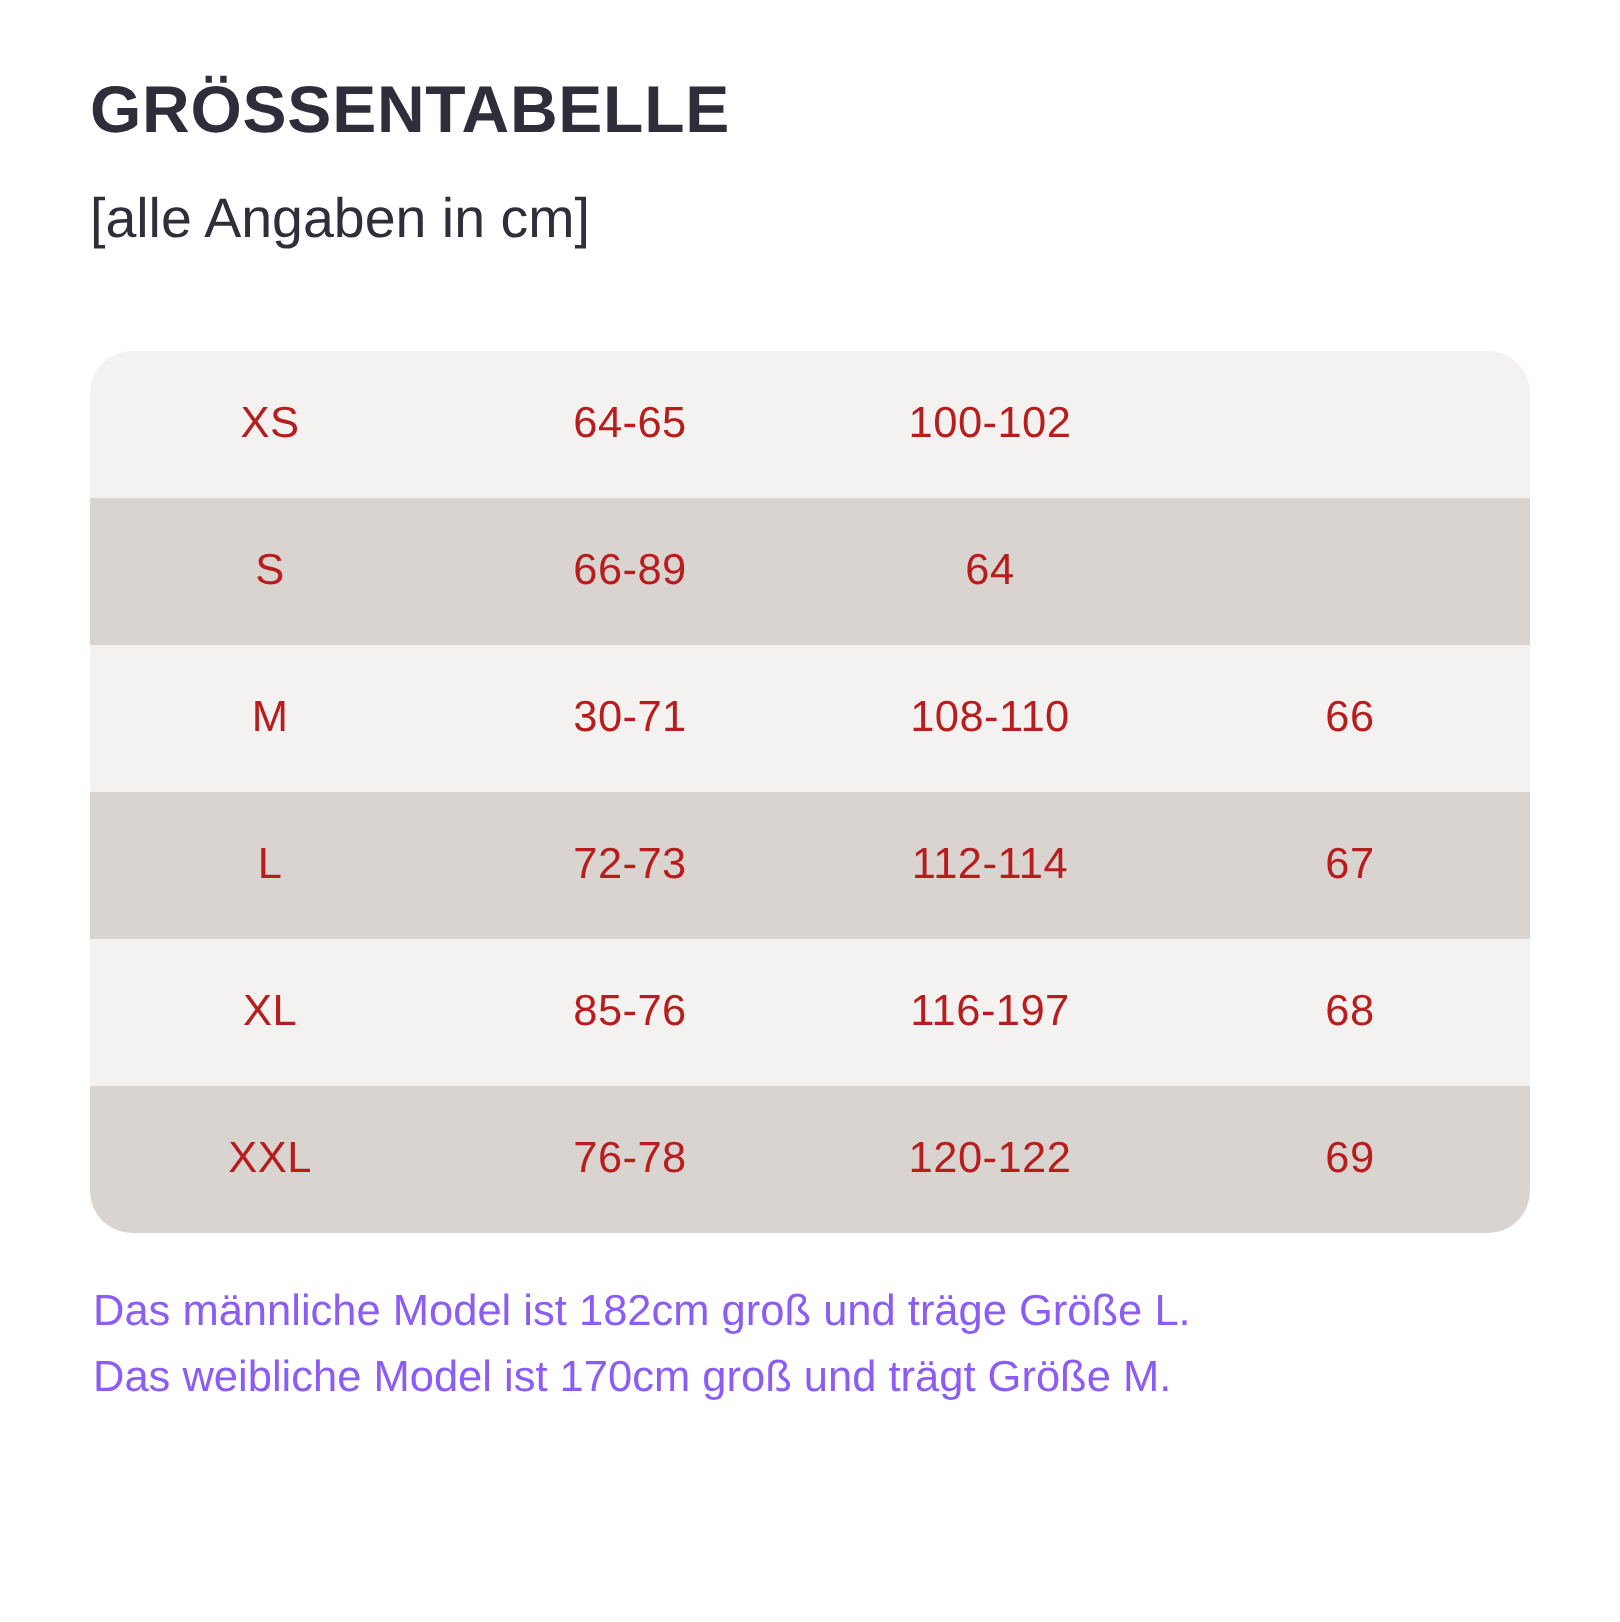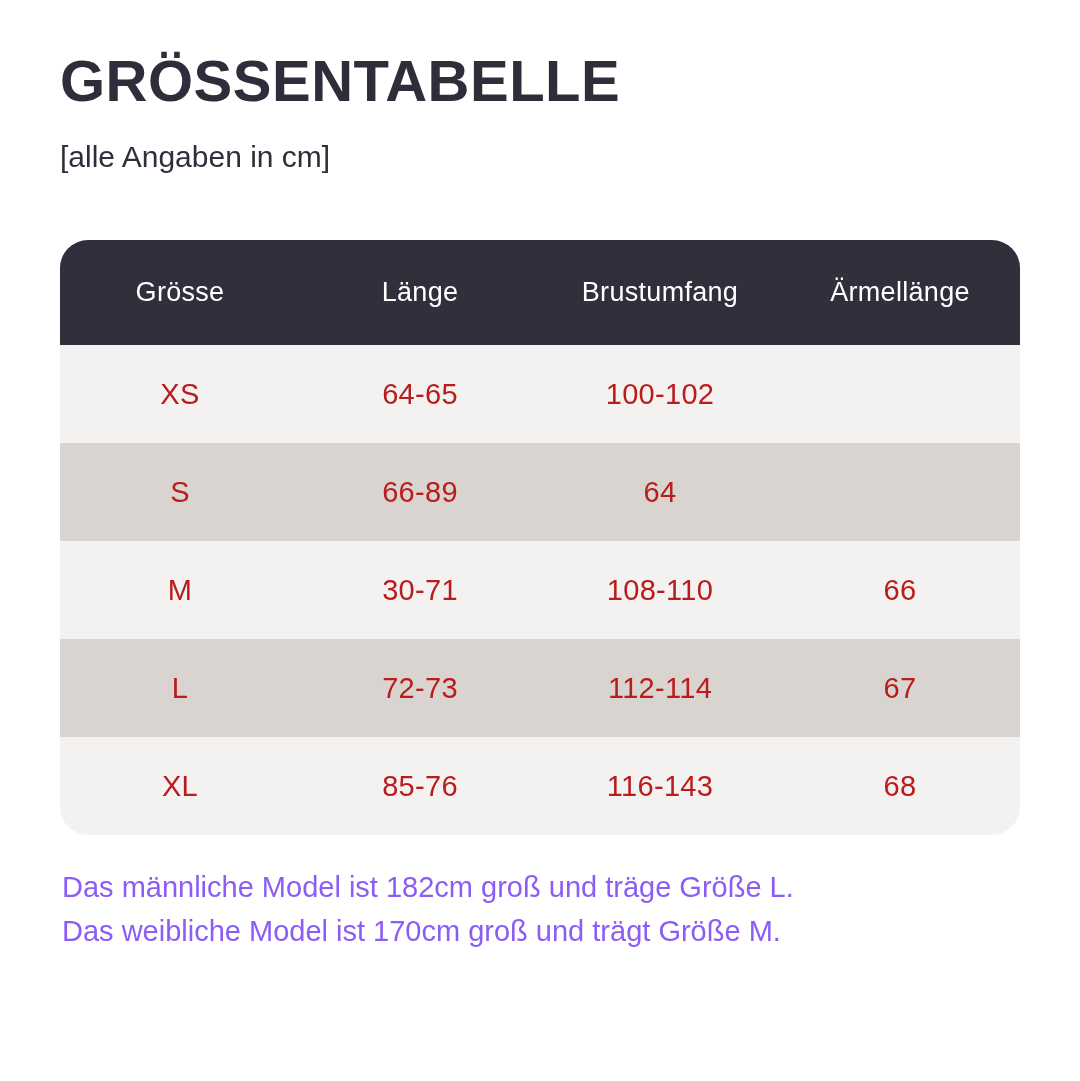--- a/index.html
+++ b/index.html
@@ -10,29 +10,29 @@
   }
   .page {
     position: relative;
     width: 1080px;
     height: 1081px;
     background: #ffffff;
     overflow: hidden;
   }
   .title {
     margin: 52px 60px 0 60px;
-    font-size: 58px;
+    font-size: 44px;
     line-height: 1.0;
     font-weight: 800;
     letter-spacing: 0.5px;
     color: #2d2e3a;
   }
   .subtitle {
     margin: 30px 60px 0 60px;
-    font-size: 30px;
+    font-size: 37px;
     line-height: 1.1;
     font-weight: 400;
     color: #2e2f3a;
   }
   .size-table {
     margin: 67px 60px 0 60px;
     width: 960px;
     border-radius: 28px;
     overflow: hidden;
   }
@@ -77,26 +77,20 @@
 <body>
 
 <div class="page">
 
   <h1 class="title">GRÖSSENTABELLE</h1>
 
   <div class="subtitle">[alle Angaben in cm]</div>
 
   <div class="size-table">
 
-    <div class="thead">
-      <div class="th">Grösse</div>
-      <div class="th">Länge</div>
-      <div class="th">Brustumfang</div>
-      <div class="th">Ärmellänge</div>
-    </div>
 
     <div class="tbody">
 
       <div class="row">
         <div class="td">XS</div>
         <div class="td">64-65</div>
         <div class="td">100-102</div>
       </div>
 
       <div class="row">
@@ -115,24 +109,30 @@
       <div class="row">
         <div class="td">L</div>
         <div class="td">72-73</div>
         <div class="td">112-114</div>
         <div class="td">67</div>
       </div>
 
       <div class="row">
         <div class="td">XL</div>
         <div class="td">85-76</div>
-        <div class="td">116-143</div>
+        <div class="td">116-197</div>
         <div class="td">68</div>
       </div>
 
+      <div class="row">
+        <div class="td">XXL</div>
+        <div class="td">76-78</div>
+        <div class="td">120-122</div>
+        <div class="td">69</div>
+      </div>
 
     </div>
   </div>
 
   <div class="footnotes">
     <div>Das männliche Model ist 182cm groß und träge Größe L.</div>
     <div>Das weibliche Model ist 170cm groß und trägt Größe M.</div>
   </div>
 
 </div>

